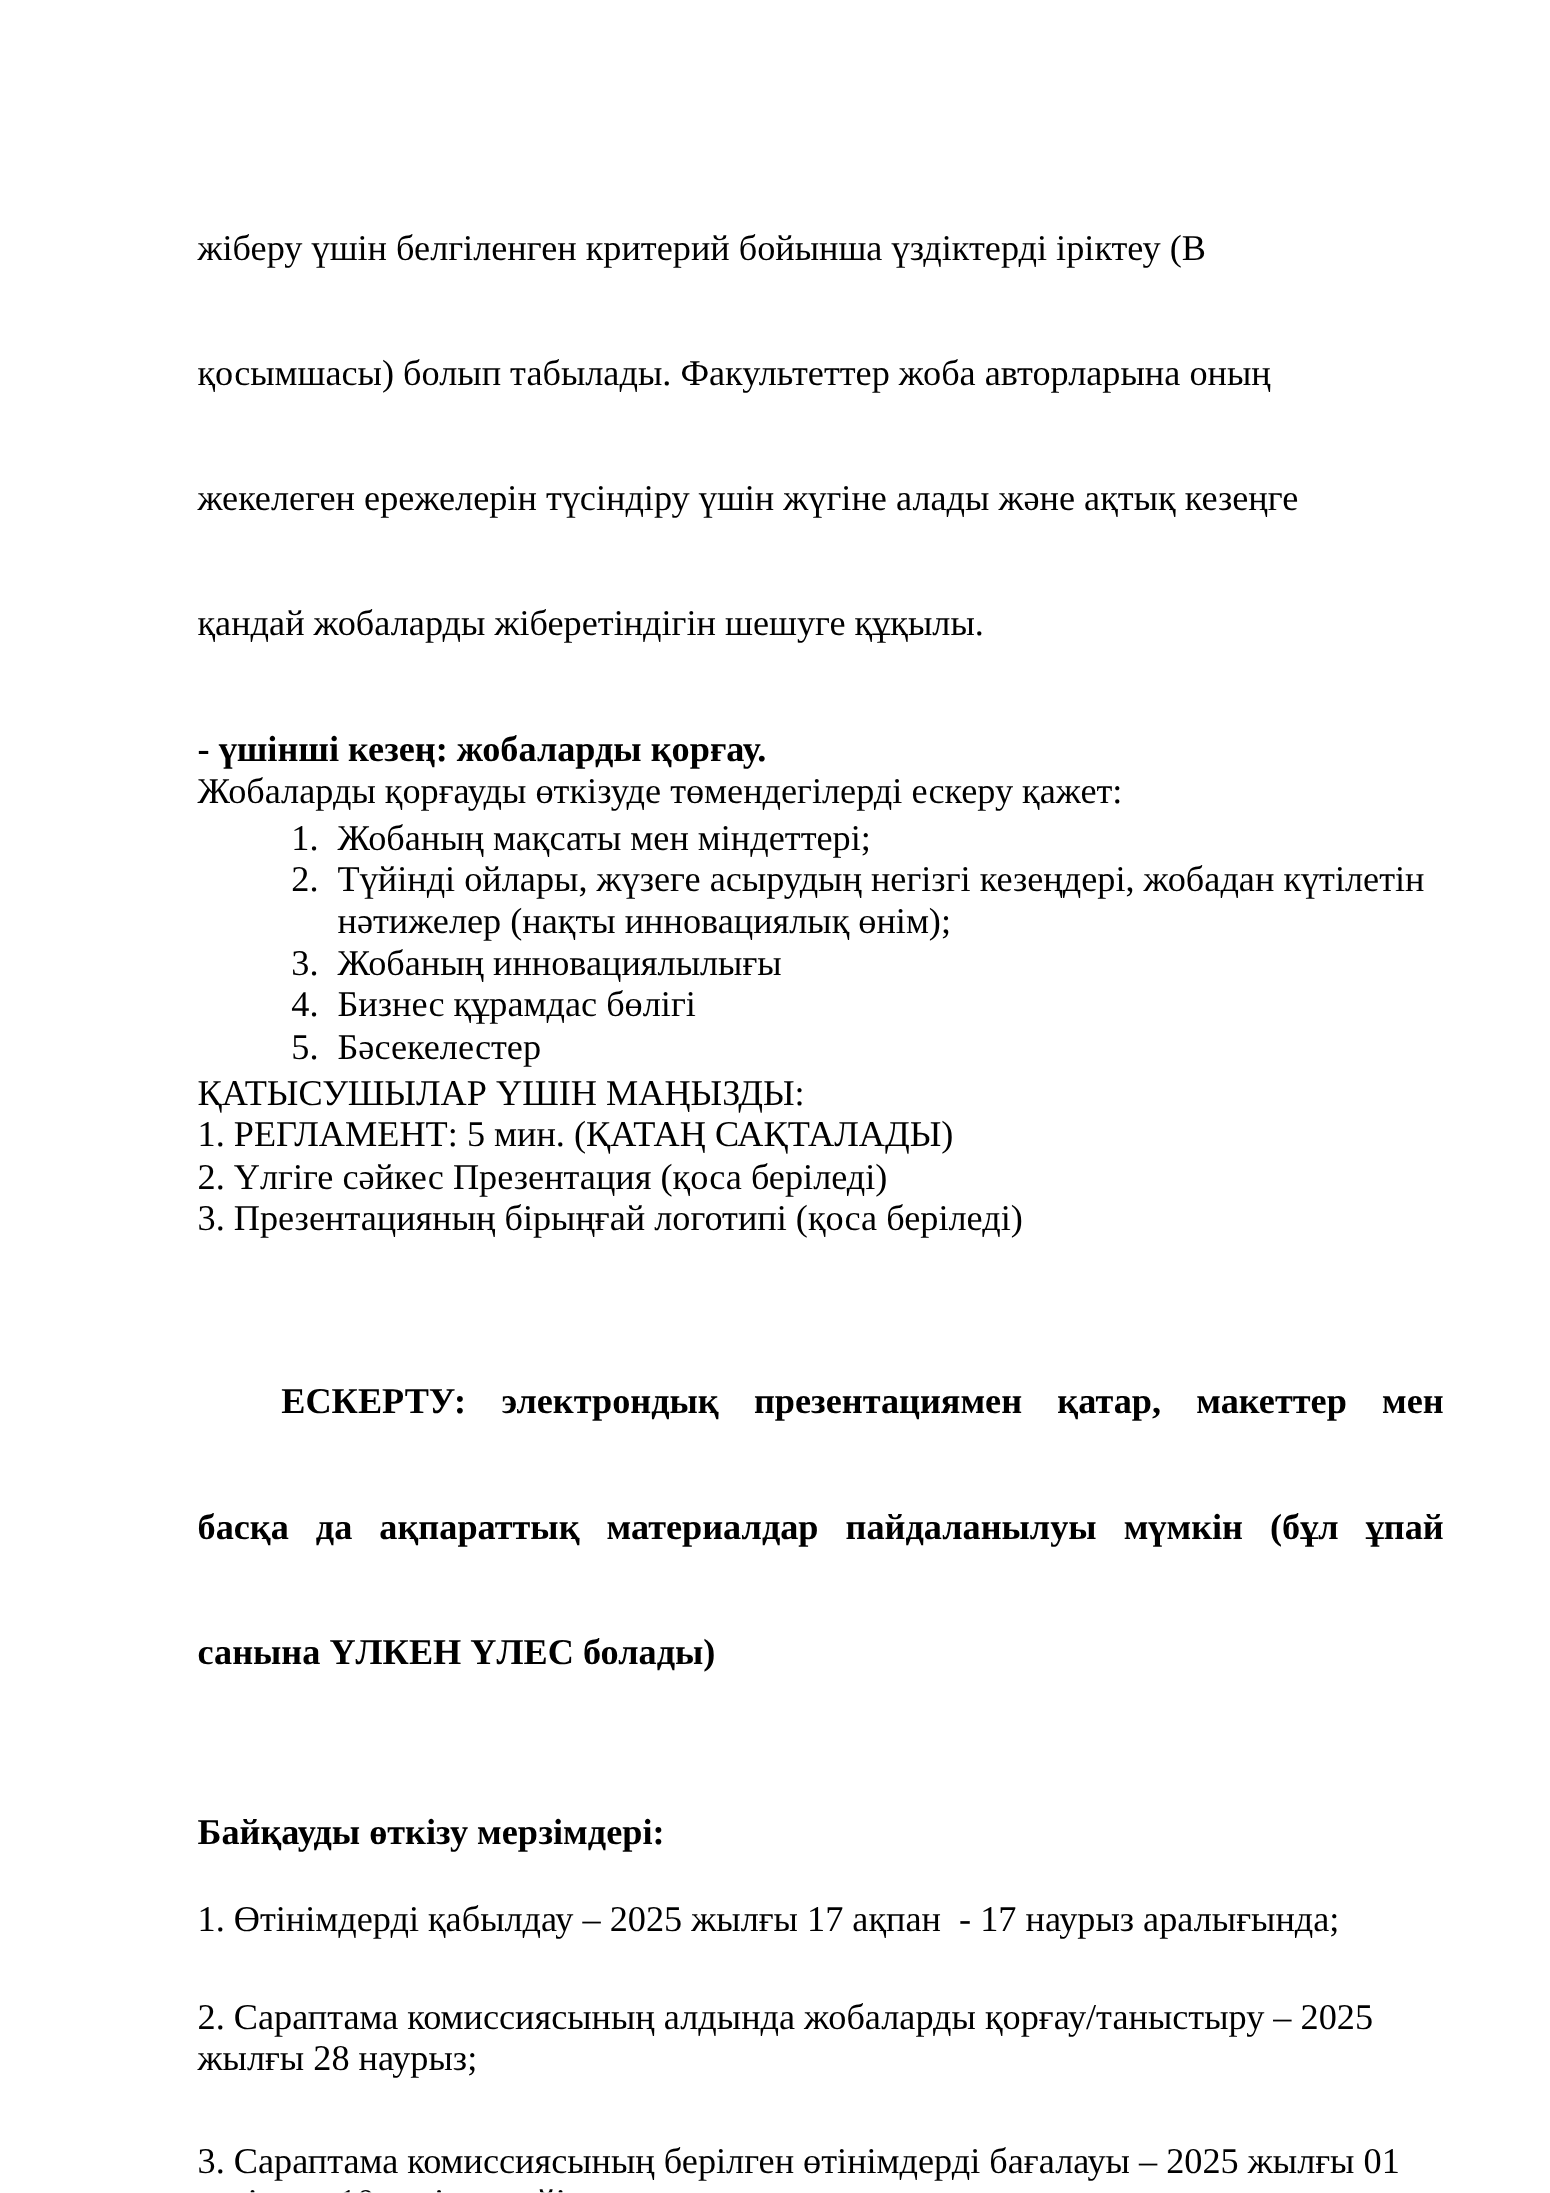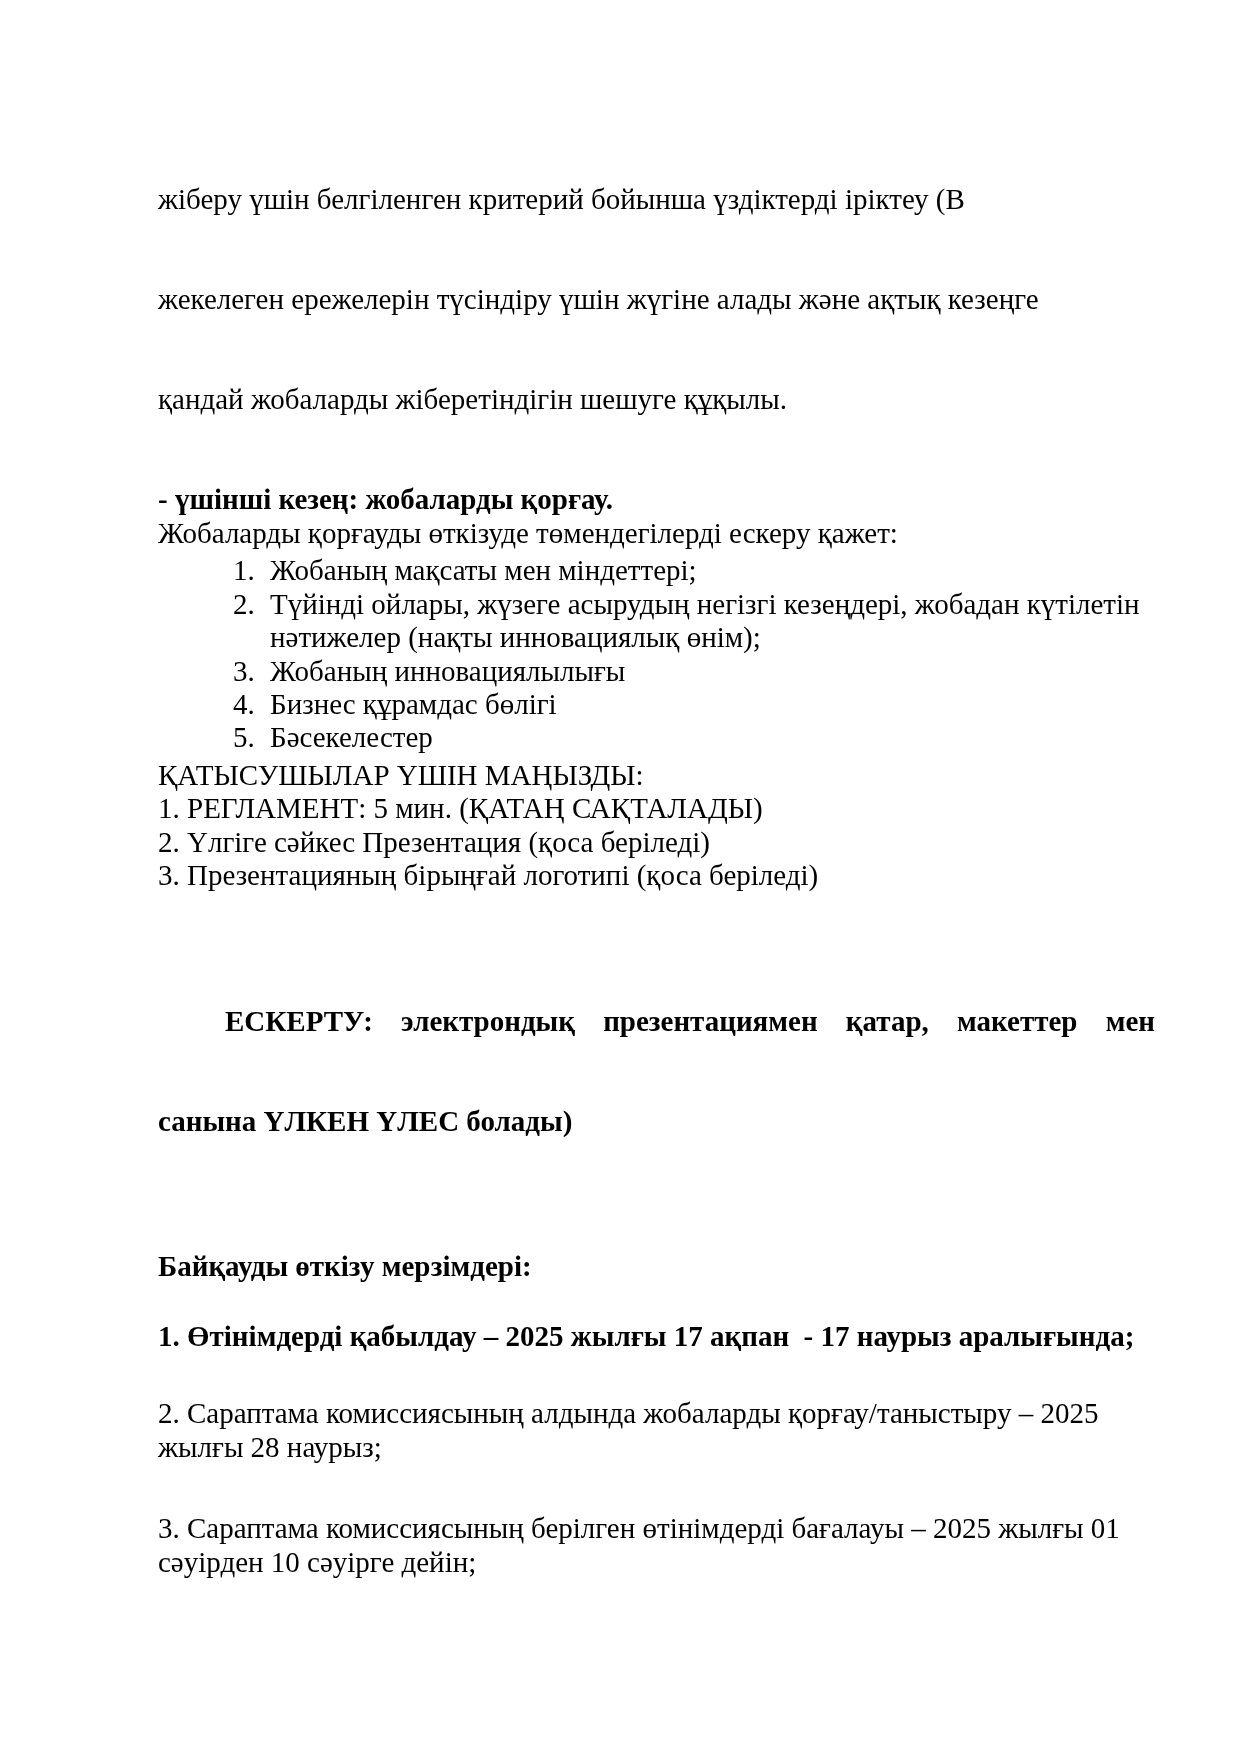--- a/index.html
+++ b/index.html
@@ -21,31 +21,32 @@
   .bold { font-weight: 700; }
   
   .jline { text-align: justify; text-align-last: justify; }
   .firstline-indent { padding-left: 67px; }
   
   .numlist { margin: 4px; padding-left: 100px; list-style: decimal outside; }
   .numlist li { padding-left: 8px; }
   
   .note-block { margin-top: 46px; }
   .dates-heading { margin-top: 44px; }
-  .date-item-1 { margin-top: 37px; font-weight: bold; }
+  .date-item-1 { margin-top: 37px; }
   .date-item-2 { margin-top: 44px; }
   .date-item-3 { margin-top: 48px; }
 </style>
 </head>
 <body>
 
 <div class="page">
 
   <div class="para">
     <div class="line">жіберу үшін белгіленген критерий бойынша үздіктерді іріктеу (В</div>
+    <div class="line">қосымшасы) болып табылады. Факультеттер жоба авторларына оның</div>
     <div class="line">жекелеген ережелерін түсіндіру үшін жүгіне алады және ақтық кезеңге</div>
     <div class="line">қандай жобаларды жіберетіндігін шешуге құқылы.</div>
   </div>
 
   <div class="para bold">- үшінші кезең: жобаларды қорғау.</div>
 
   <div class="para">Жобаларды қорғауды өткізуде төмендегілерді ескеру қажет:</div>
 
   <ol class="numlist">
     <li class="para">Жобаның мақсаты мен міндеттері;</li>
@@ -55,20 +56,21 @@
     <li class="para">Бәсекелестер</li>
   </ol>
 
   <div class="para">ҚАТЫСУШЫЛАР ҮШІН МАҢЫЗДЫ:</div>
   <div class="para">1. РЕГЛАМЕНТ: 5 мин. (ҚАТАҢ САҚТАЛАДЫ)</div>
   <div class="para">2. Үлгіге сәйкес Презентация (қоса беріледі)</div>
   <div class="para">3. Презентацияның бірыңғай логотипі (қоса беріледі)</div>
 
   <div class="para bold note-block">
     <div class="line jline firstline-indent">ЕСКЕРТУ: электрондық презентациямен қатар, макеттер мен</div>
+    <div class="line jline">басқа да ақпараттық материалдар пайдаланылуы мүмкін (бұл ұпай</div>
     <div class="line">санына ҮЛКЕН ҮЛЕС болады)</div>
   </div>
 
   <div class="para bold dates-heading">Байқауды өткізу мерзімдері:</div>
 
   <div class="para date-item-1">1. Өтінімдерді қабылдау – 2025 жылғы 17 ақпан  - 17 наурыз аралығында;</div>
   <div class="para date-item-2">2. Сараптама комиссиясының алдында жобаларды қорғау/таныстыру – 2025 жылғы 28 наурыз;</div>
   <div class="para date-item-3">3. Сараптама комиссиясының берілген өтінімдерді бағалауы – 2025 жылғы 01 сәуірден 10 сәуірге дейін;</div>
 
 </div>

